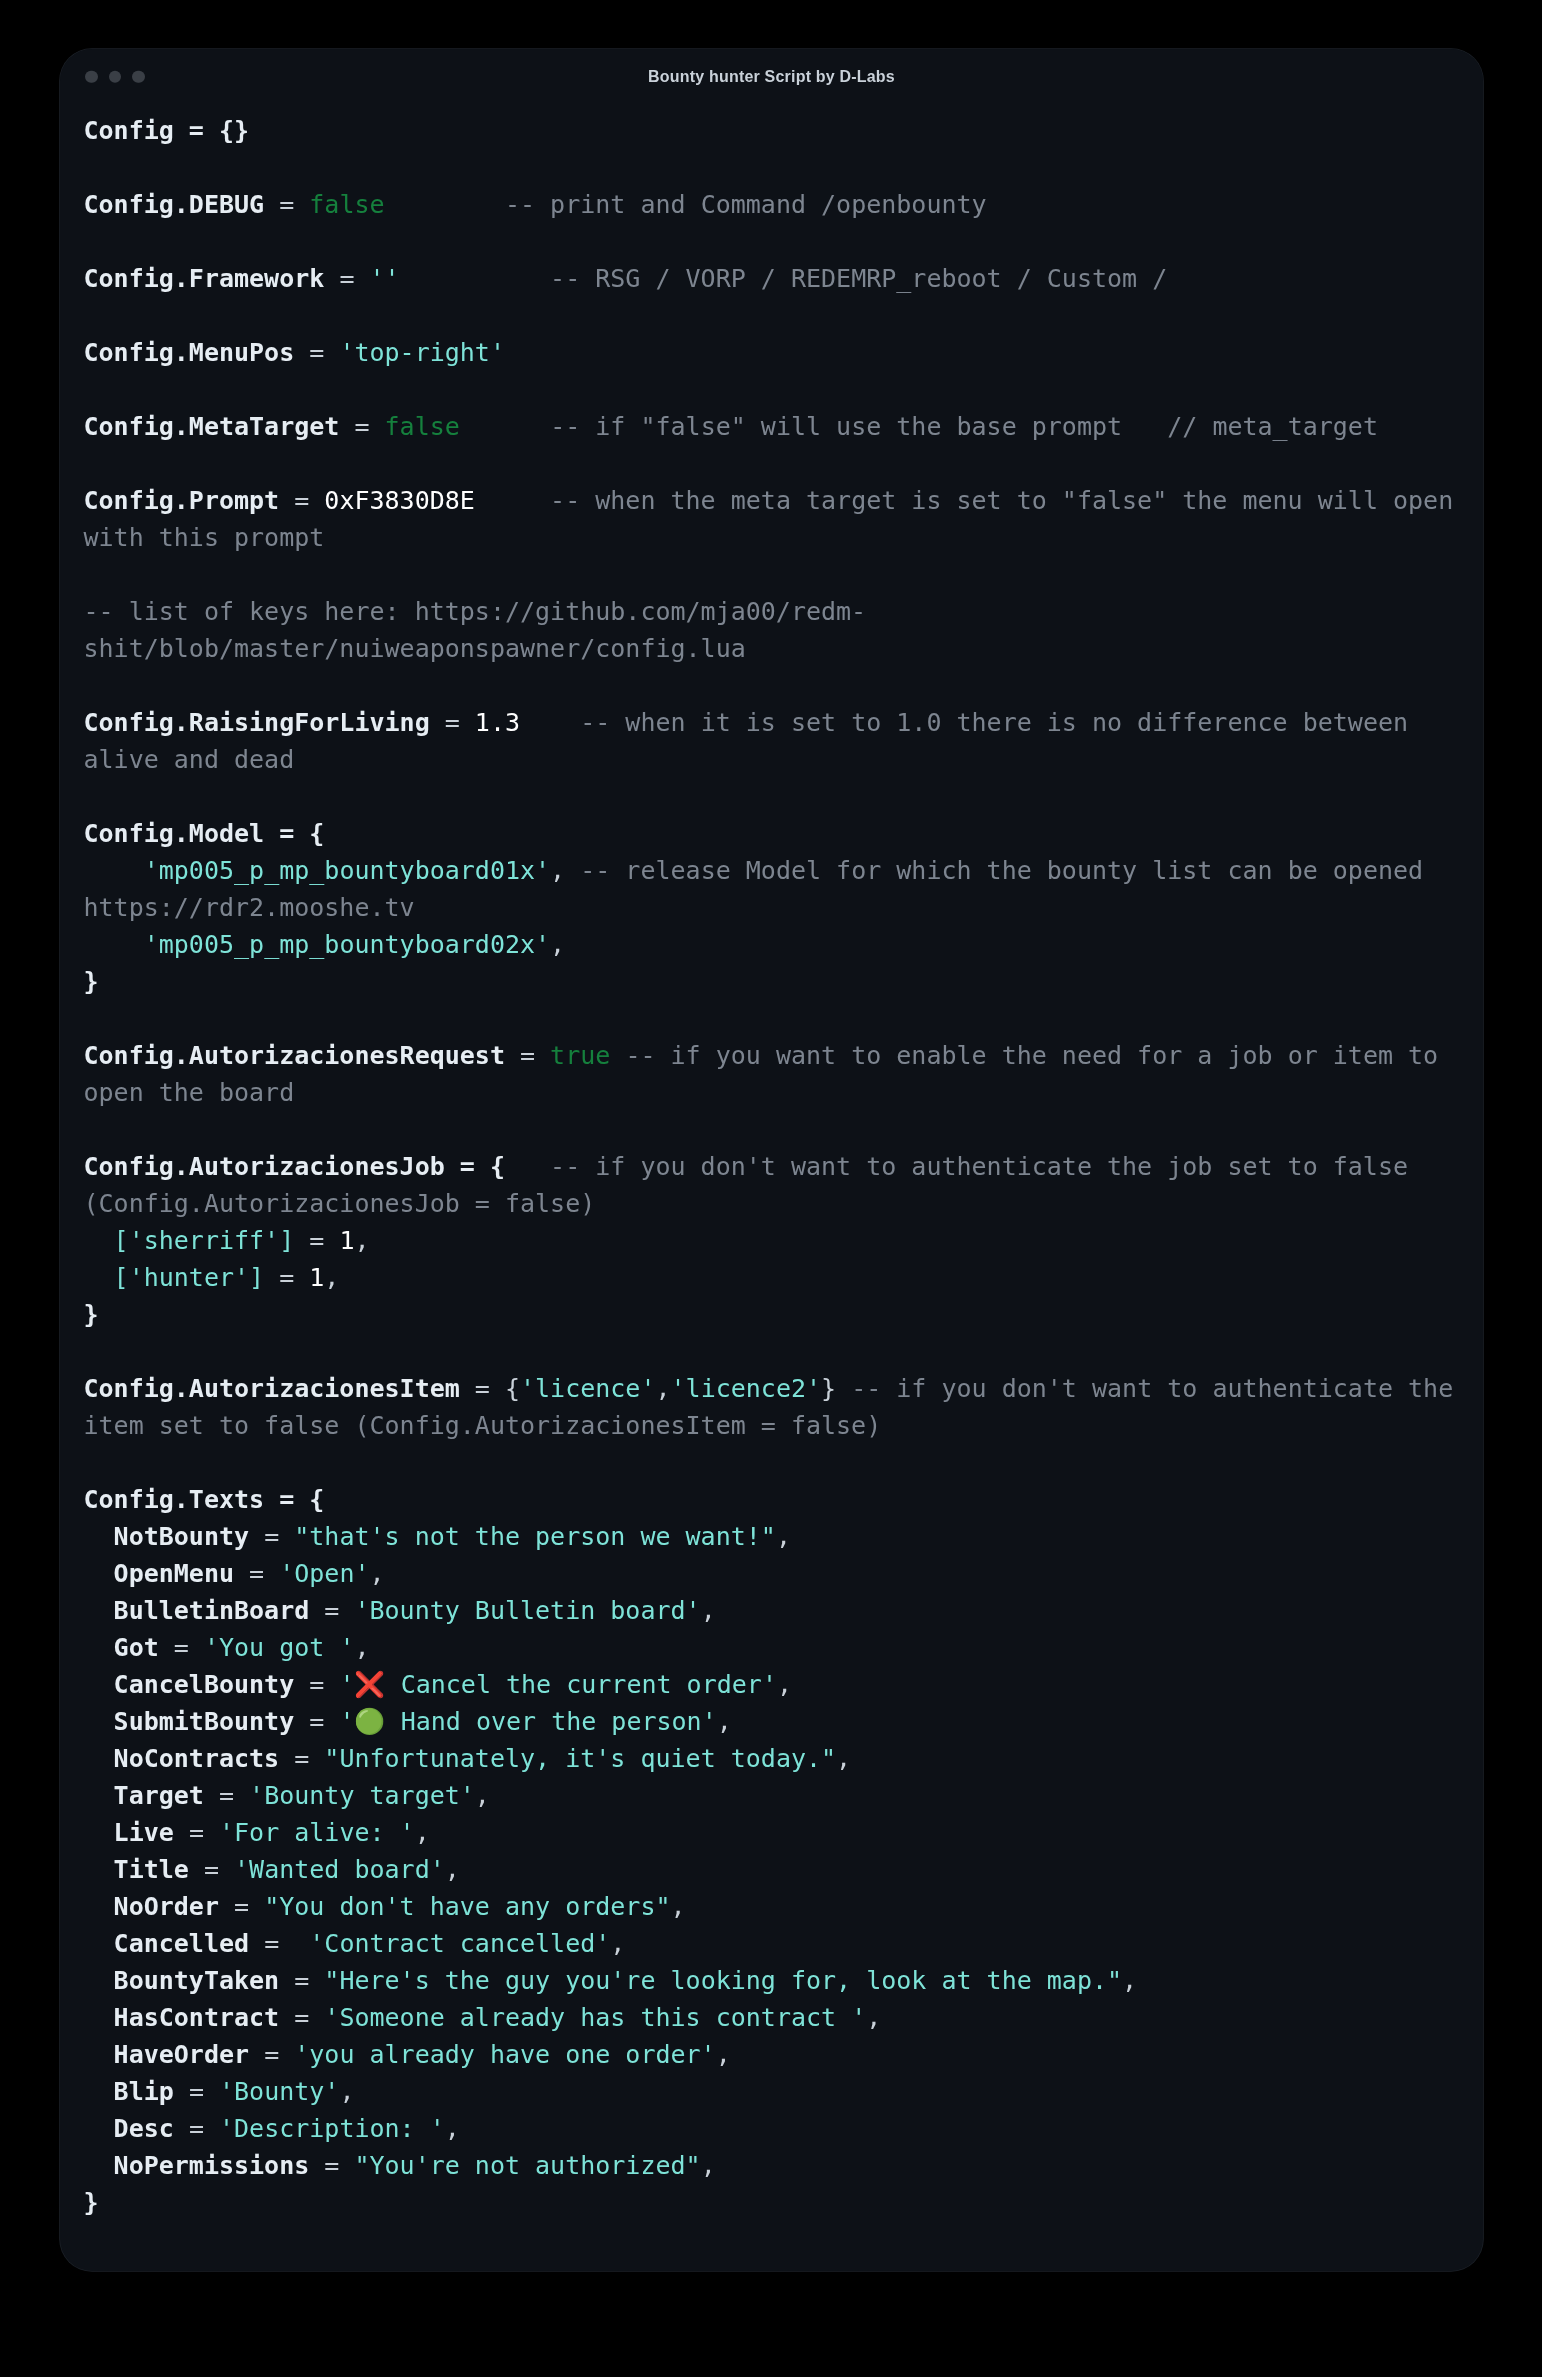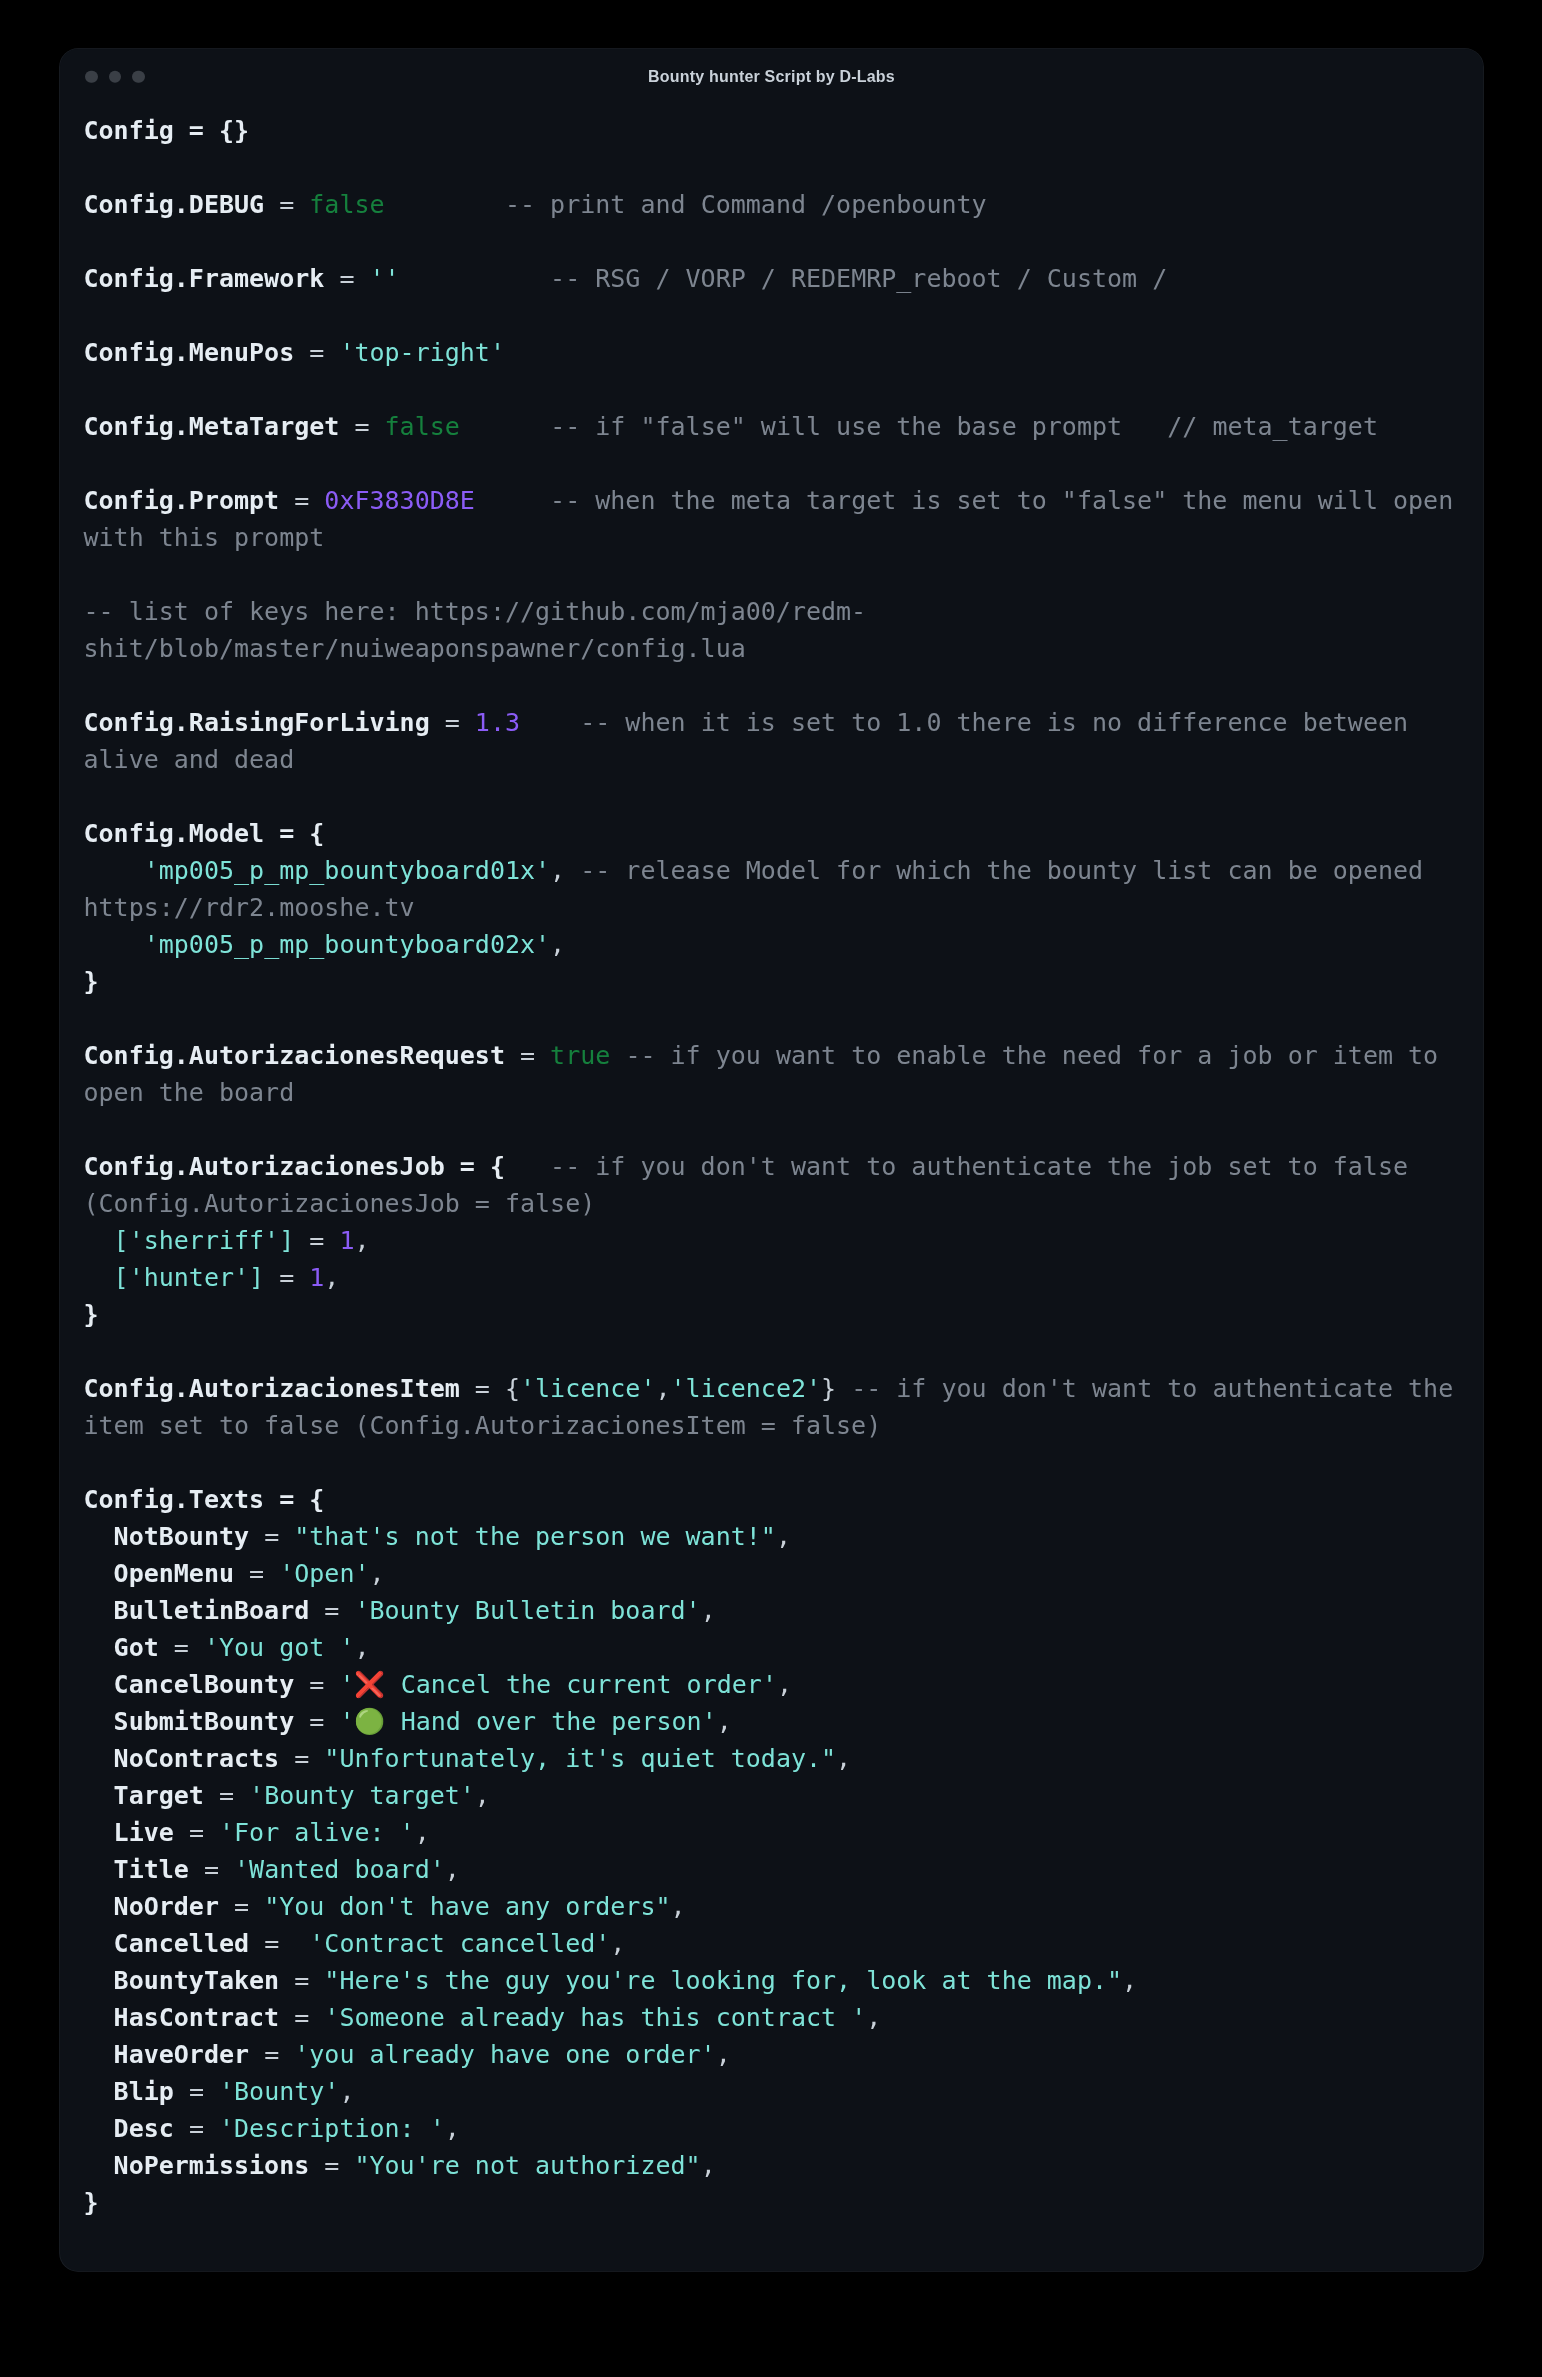--- a/index.html
+++ b/index.html
@@ -13,21 +13,21 @@
   }
   .page {
     width: 1543px;
     min-height: 2377px;
     background: #000000;
     box-sizing: border-box;
     padding: 49px 60px 75px 60px;
   }
   .window {
     background: #0d1117;
-    border-radius: 18px;
+    border-radius: 32px;
     box-shadow: 0 0 0 0.8px #1c2128;
     overflow: hidden;
     position: relative;
   }
   .titlebar {
     height: 55px;
     position: relative;
     display: flex;
     align-items: center;
     background: #0d1117;
@@ -62,21 +62,21 @@
     line-height: 37px;
     color: #c9d1d9;
     white-space: pre-wrap;
     word-wrap: break-word;
     font-family: "DejaVu Sans Mono", "Liberation Mono", monospace;
   }
   .ln { display: block; min-height: 37px; }
   .blank { display: block; height: 37px; }
   .var { color: #e6edf3; font-weight: bold; }
   .kw  { color: #15803d; }
-  .num { color: #8b5cf6; }
+  .num { color: #ffffff; }
   .str { color: #7ee3d8; }
   .cmt { color: #7d8590; margin-top: 24px; }
   .plain { color: #c9d1d9; }
   .op { color: #c9d1d9; }
   .xmark { color: #e5534b; }
   .greendot { color: #2ea043; }
 </style>
 </head>
 <body>
 

